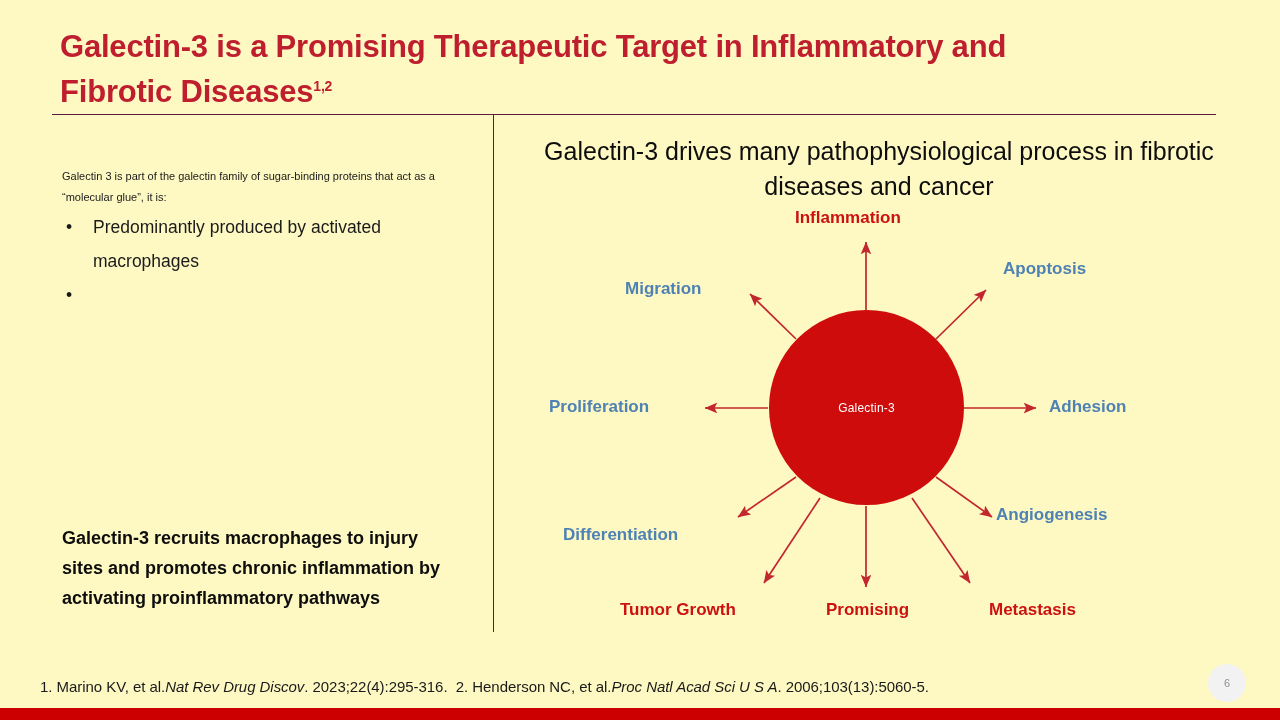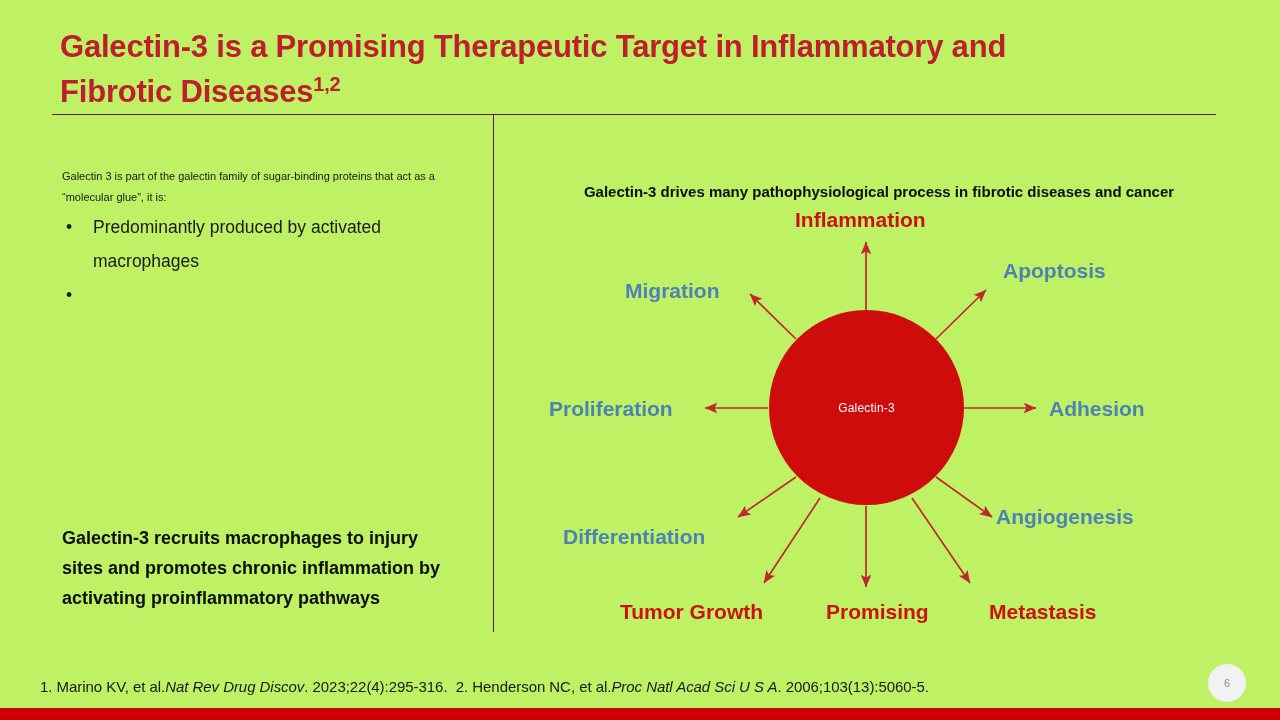--- a/index.html
+++ b/index.html
@@ -7,38 +7,38 @@
     padding: 0;
     background: #ffffff;
   }
   body {
     font-family: "Liberation Sans", sans-serif;
   }
   #slide {
     position: relative;
     width: 1280px;
     height: 720px;
-    background: #bef264;
+    background: #fef9c3;
     overflow: hidden;
   }
 
   
   #title {
     position: absolute;
     left: 60px;
     top: 24px;
     width: 1120px;
     font-size: 31px;
     font-weight: bold;
     line-height: 1.46;
     color: #BE1E2D;
     letter-spacing: -0.2px;
   }
   #title .sup {
-    font-size: 20px;
+    font-size: 14px;
     vertical-align: super;
     line-height: 0;
     font-weight: bold;
   }
 
   
   #title-rule {
     position: absolute;
     left: 52px;
     top: 114px;
@@ -101,25 +101,24 @@
     margin-top: 44px;
   }
 
   
   #diagram-heading {
     position: absolute;
     left: 540px;
     top: 134px;
     width: 678px;
     text-align: center;
-    font-size: 15px;
-    font-weight: bold;
+    font-size: 25px;
+    font-weight: normal;
     color: #0d0d0d;
     line-height: 1.38;
-    margin-top: 48px;
   }
   #diagram {
     position: absolute;
     left: 500px;
     top: 190px;
     width: 720px;
     height: 448px;
   }
   #diagram svg.arrows {
     position: absolute;
@@ -141,21 +140,21 @@
     justify-content: center;
   }
   .hub-label {
     color: #ffffff;
     font-size: 12px;
     font-weight: normal;
     letter-spacing: 0.2px;
   }
   .node-label {
     position: absolute;
-    font-size: 21px;
+    font-size: 17px;
     font-weight: bold;
     white-space: nowrap;
     line-height: 1;
   }
   .node-red   { color: #CC1111; }
   .node-blue  { color: #4E82B4; }
 
   
   #footnote {
     position: absolute;

